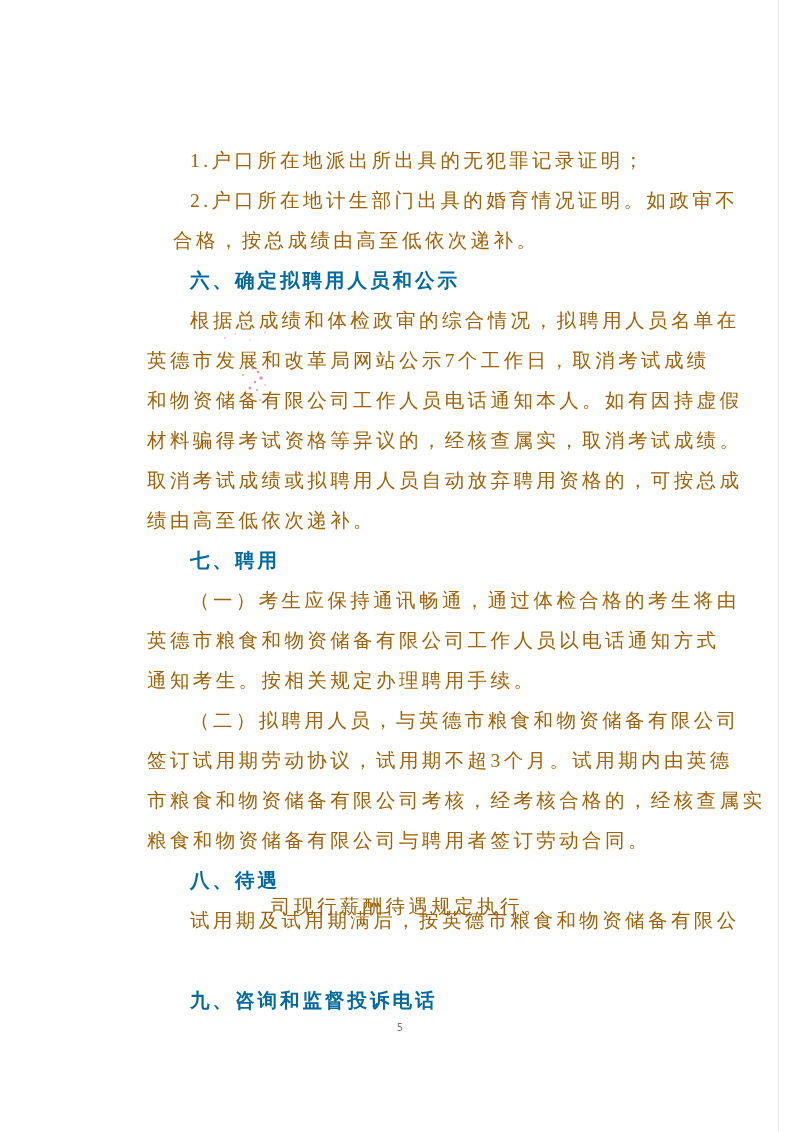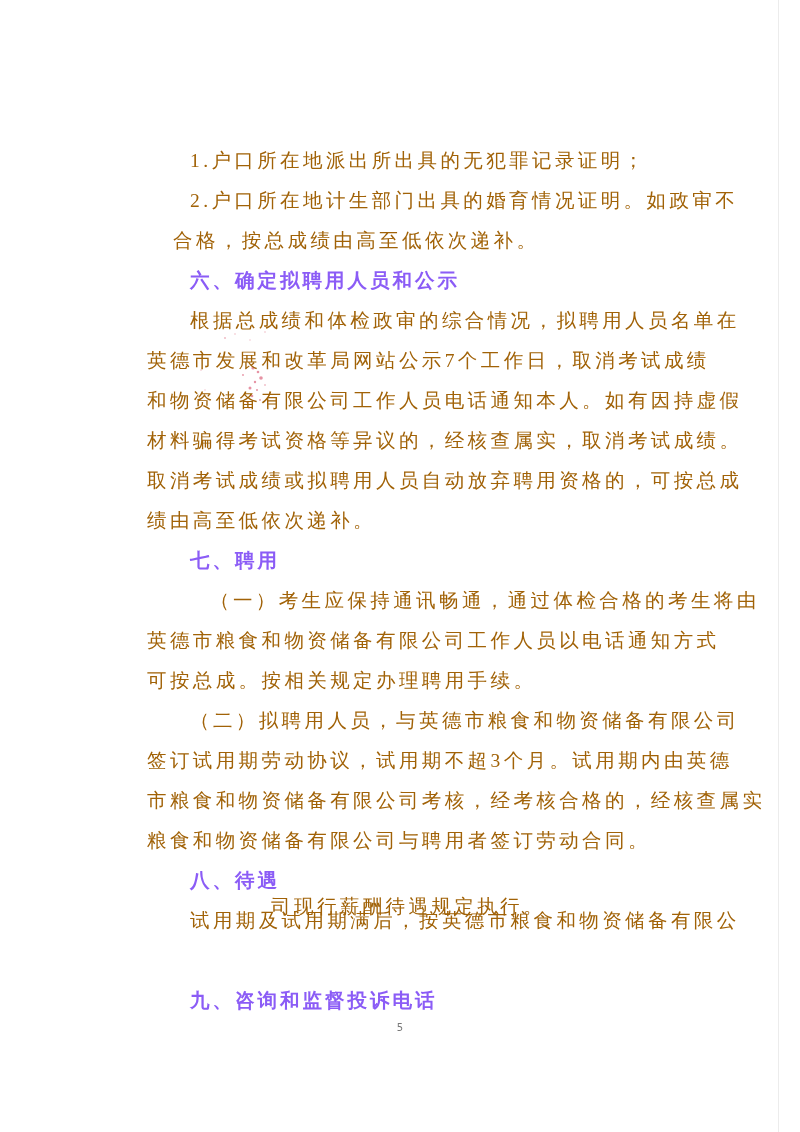--- a/index.html
+++ b/index.html
@@ -16,21 +16,21 @@
     position: absolute; left: 195px; top: 330px; width: 110px; height: 110px;
     pointer-events: none;
   }
   .line {
     position: absolute; left: 147px; width: 523px;
     font-family: Liberation Serif, serif;
     font-size: 19.5px; color: #a16207; white-space: nowrap;
     letter-spacing: 3.4px; line-height: 24px;
   }
   .indent { left: 190px; width: 480px; }
-  .heading { font-family: "DejaVu Sans", "Liberation Sans", sans-serif; font-weight: bold; color: #8b5cf6; letter-spacing: 3px; }
+  .heading { font-family: "DejaVu Sans", "Liberation Sans", sans-serif; font-weight: bold; color: #0369a1; letter-spacing: 3px; }
   .justify { text-align: justify; text-align-last: justify; }
   .page-number {
     position: absolute; left: 394px; top: 1022px; width: 12px;
     font-family: "DejaVu Sans", "Liberation Sans", sans-serif; font-size: 10px; color: #777;
     text-align: center;
   }
 </style>
 </head>
 <body>
 
@@ -67,23 +67,23 @@
       <div class="line indent justify" style="top: 189px;">2.户口所在地计生部门出具的婚育情况证明。如政审不</div>
       <div class="line" style="top: 229px; margin-left: 26px;">合格，按总成绩由高至低依次递补。</div>
       <div class="line indent heading" style="top: 269px;">六、确定拟聘用人员和公示</div>
       <div class="line indent justify" style="top: 309px;">根据总成绩和体检政审的综合情况，拟聘用人员名单在</div>
       <div class="line justify" style="top: 349px;">英德市发展和改革局网站公示7个工作日，取消考试成绩</div>
       <div class="line justify" style="top: 389px;">和物资储备有限公司工作人员电话通知本人。如有因持虚假</div>
       <div class="line justify" style="top: 429px;">材料骗得考试资格等异议的，经核查属实，取消考试成绩。</div>
       <div class="line justify" style="top: 469px;">取消考试成绩或拟聘用人员自动放弃聘用资格的，可按总成</div>
       <div class="line" style="top: 509px;">绩由高至低依次递补。</div>
       <div class="line indent heading" style="top: 549px;">七、聘用</div>
-      <div class="line indent justify" style="top: 589px; margin-left: 20px;">（一）考生应保持通讯畅通，通过体检合格的考生将由</div>
+      <div class="line indent justify" style="top: 589px;">（一）考生应保持通讯畅通，通过体检合格的考生将由</div>
       <div class="line justify" style="top: 629px;">英德市粮食和物资储备有限公司工作人员以电话通知方式</div>
-      <div class="line" style="top: 669px;">可按总成。按相关规定办理聘用手续。</div>
+      <div class="line" style="top: 669px;">通知考生。按相关规定办理聘用手续。</div>
       <div class="line indent justify" style="top: 709px;">（二）拟聘用人员，与英德市粮食和物资储备有限公司</div>
       <div class="line justify" style="top: 749px;">签订试用期劳动协议，试用期不超3个月。试用期内由英德</div>
       <div class="line justify" style="top: 789px;">市粮食和物资储备有限公司考核，经考核合格的，经核查属实</div>
       <div class="line" style="top: 829px;">粮食和物资储备有限公司与聘用者签订劳动合同。</div>
       <div class="line indent heading" style="top: 869px;">八、待遇</div>
       <div class="line indent justify" style="top: 909px;">试用期及试用期满后，按英德市粮食和物资储备有限公</div>
       <div class="line" style="top: 895px; text-align: center;">司现行薪酬待遇规定执行。</div>
       <div class="line indent heading" style="top: 989px;">九、咨询和监督投诉电话</div>
     </div>
 

